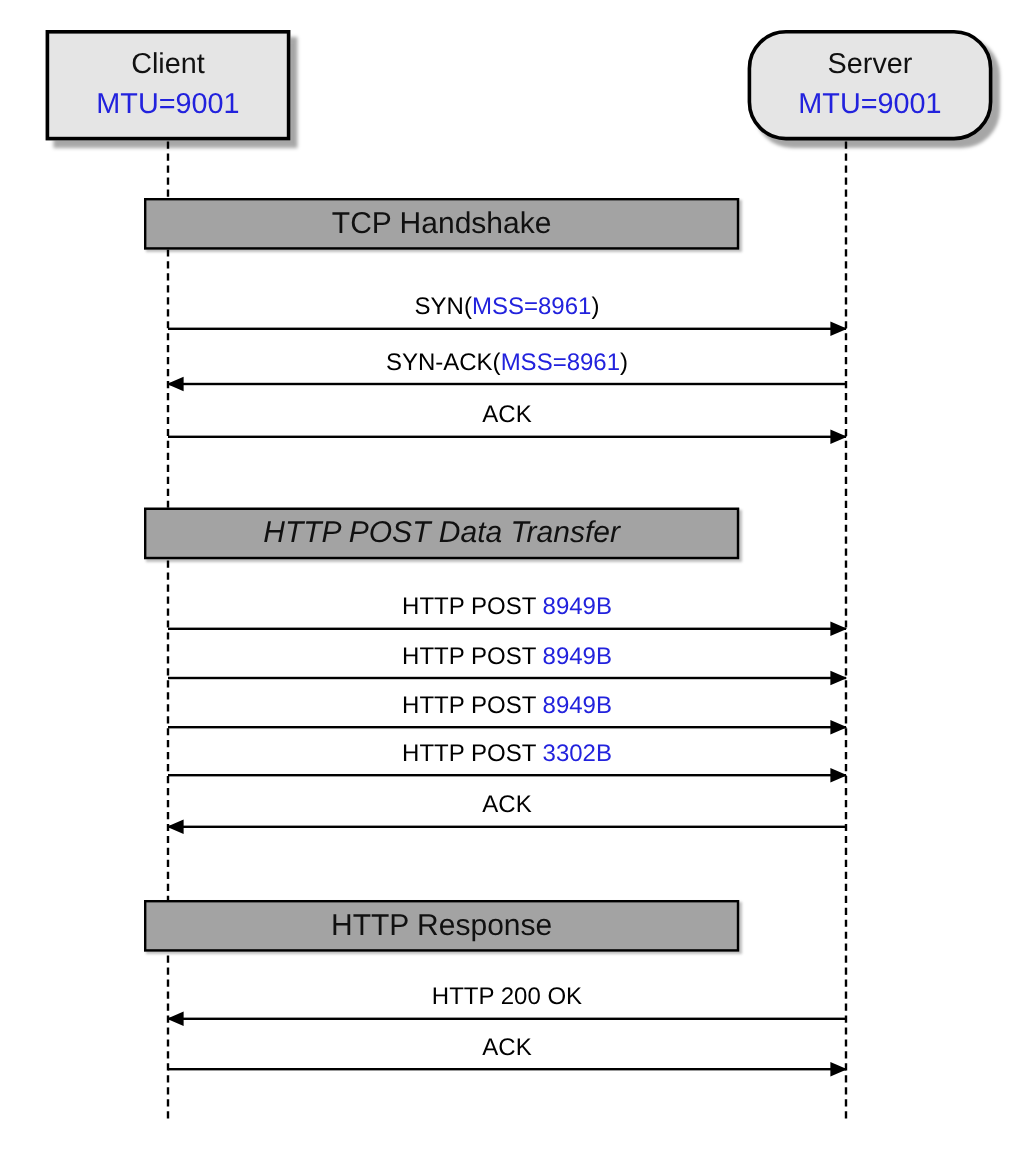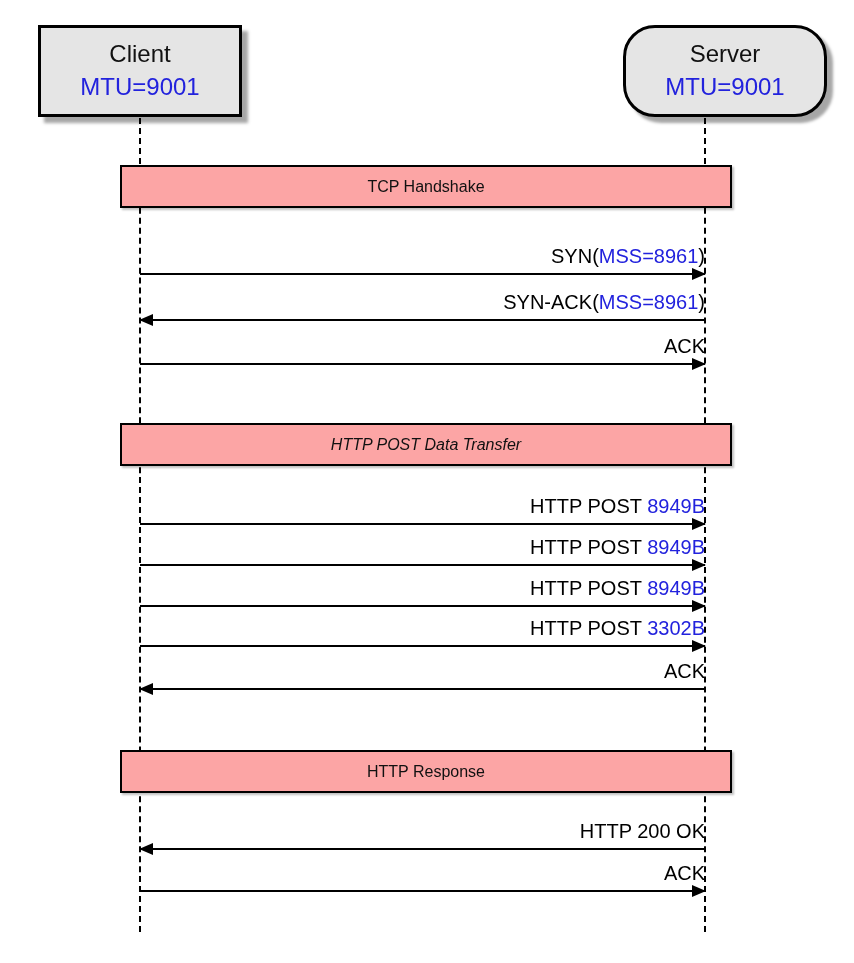--- a/index.html
+++ b/index.html
@@ -37,49 +37,49 @@
   }
   .actor.client { left: 38px; }
   .actor.server { left: 623px; border-radius: 32px; }
   .actor .name { font-size: 24px; line-height: 33px; color: #111111; }
   .actor .mtu  { font-size: 24px; line-height: 33px; color: #2222DD; }
 
   
   .section {
     position: absolute;
     left: 120px;
-    width: 612px;
+    width: 496px;
     height: 43px;
     box-sizing: border-box;
-    background: #fca5a5;
+    background: #a3a3a3;
     border: 2px solid #000000;
     box-shadow: 2px 2px 2px rgba(0,0,0,0.25);
     display: flex;
     align-items: center;
     justify-content: center;
-    font-size: 16px;
+    font-size: 25px;
     color: #111111;
   }
   .section.s1 { top: 165px; }
   .section.s2 { top: 423px; font-style: italic; }
   .section.s3 { top: 750px; }
 
   
   .msg {
     position: absolute;
     left: 140px;
     width: 565px;
     height: 34px;
   }
   .msg .label {
     position: absolute;
     bottom: 7px;
     left: 0;
     width: 100%;
-    text-align: right;
+    text-align: center;
     font-size: 20px;
     white-space: pre;
     color: #000000;
   }
   .msg .label .hl { color: #2222DD; }
   .msg .line {
     position: absolute;
     bottom: 0;
     left: 0;
     right: 0;

